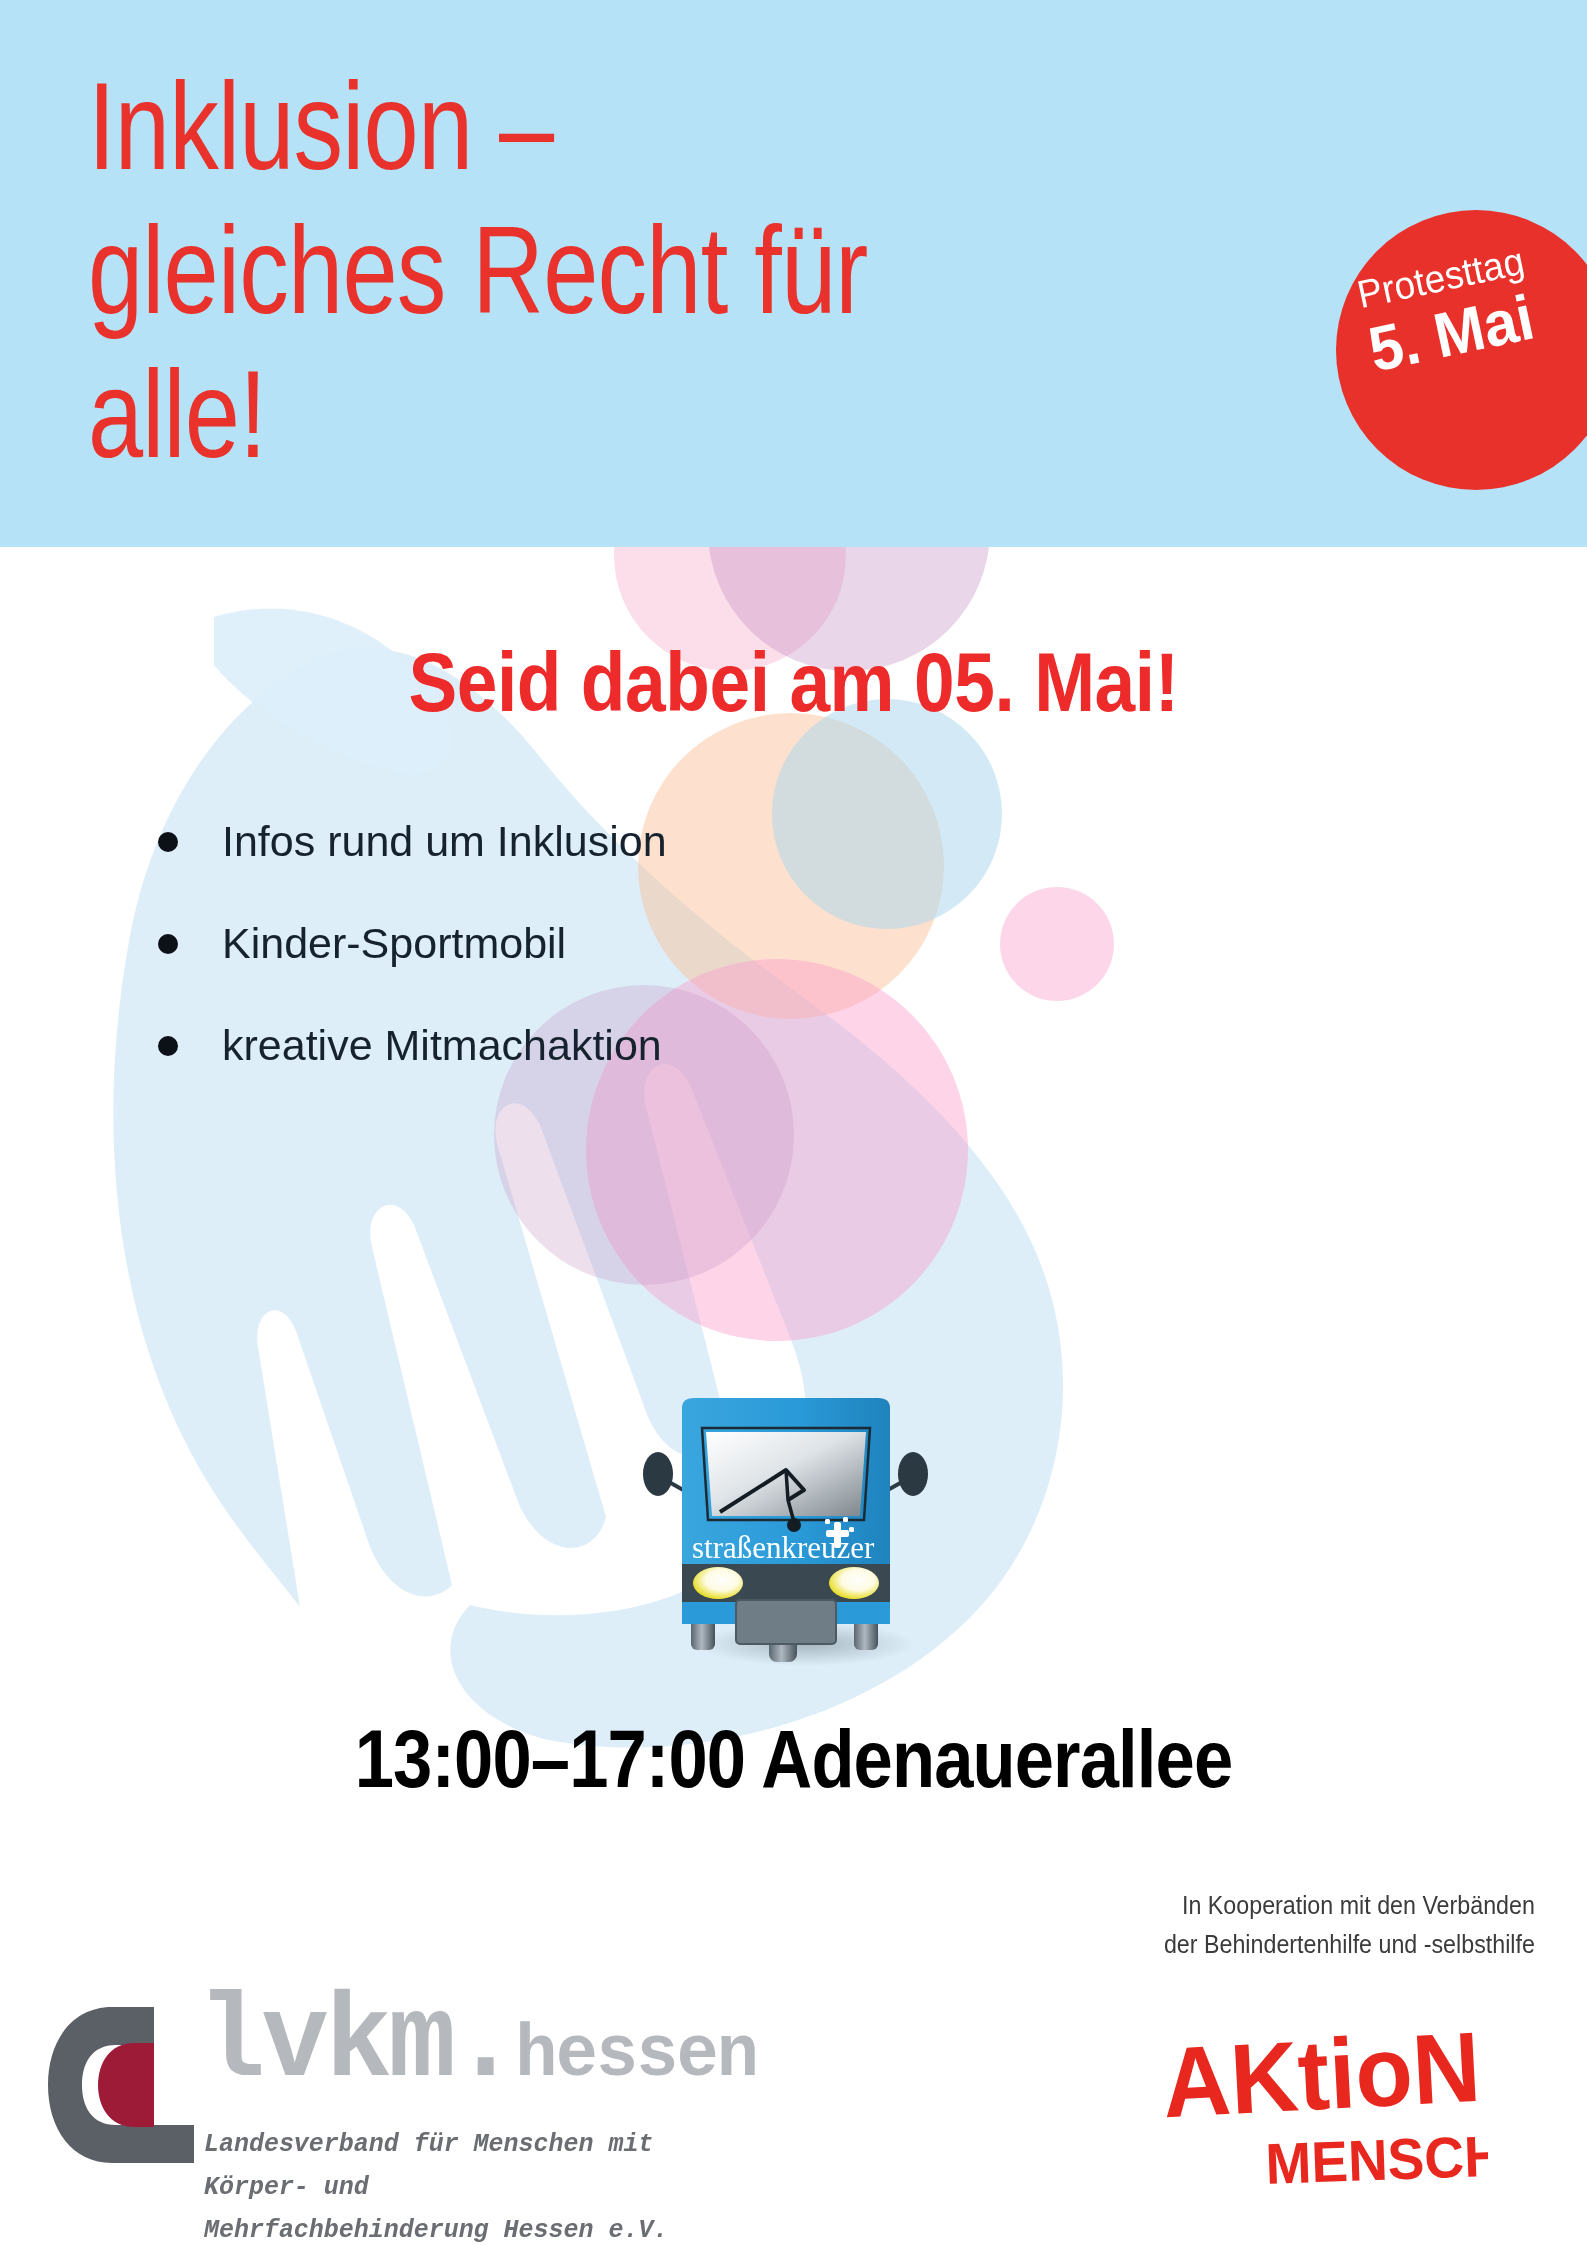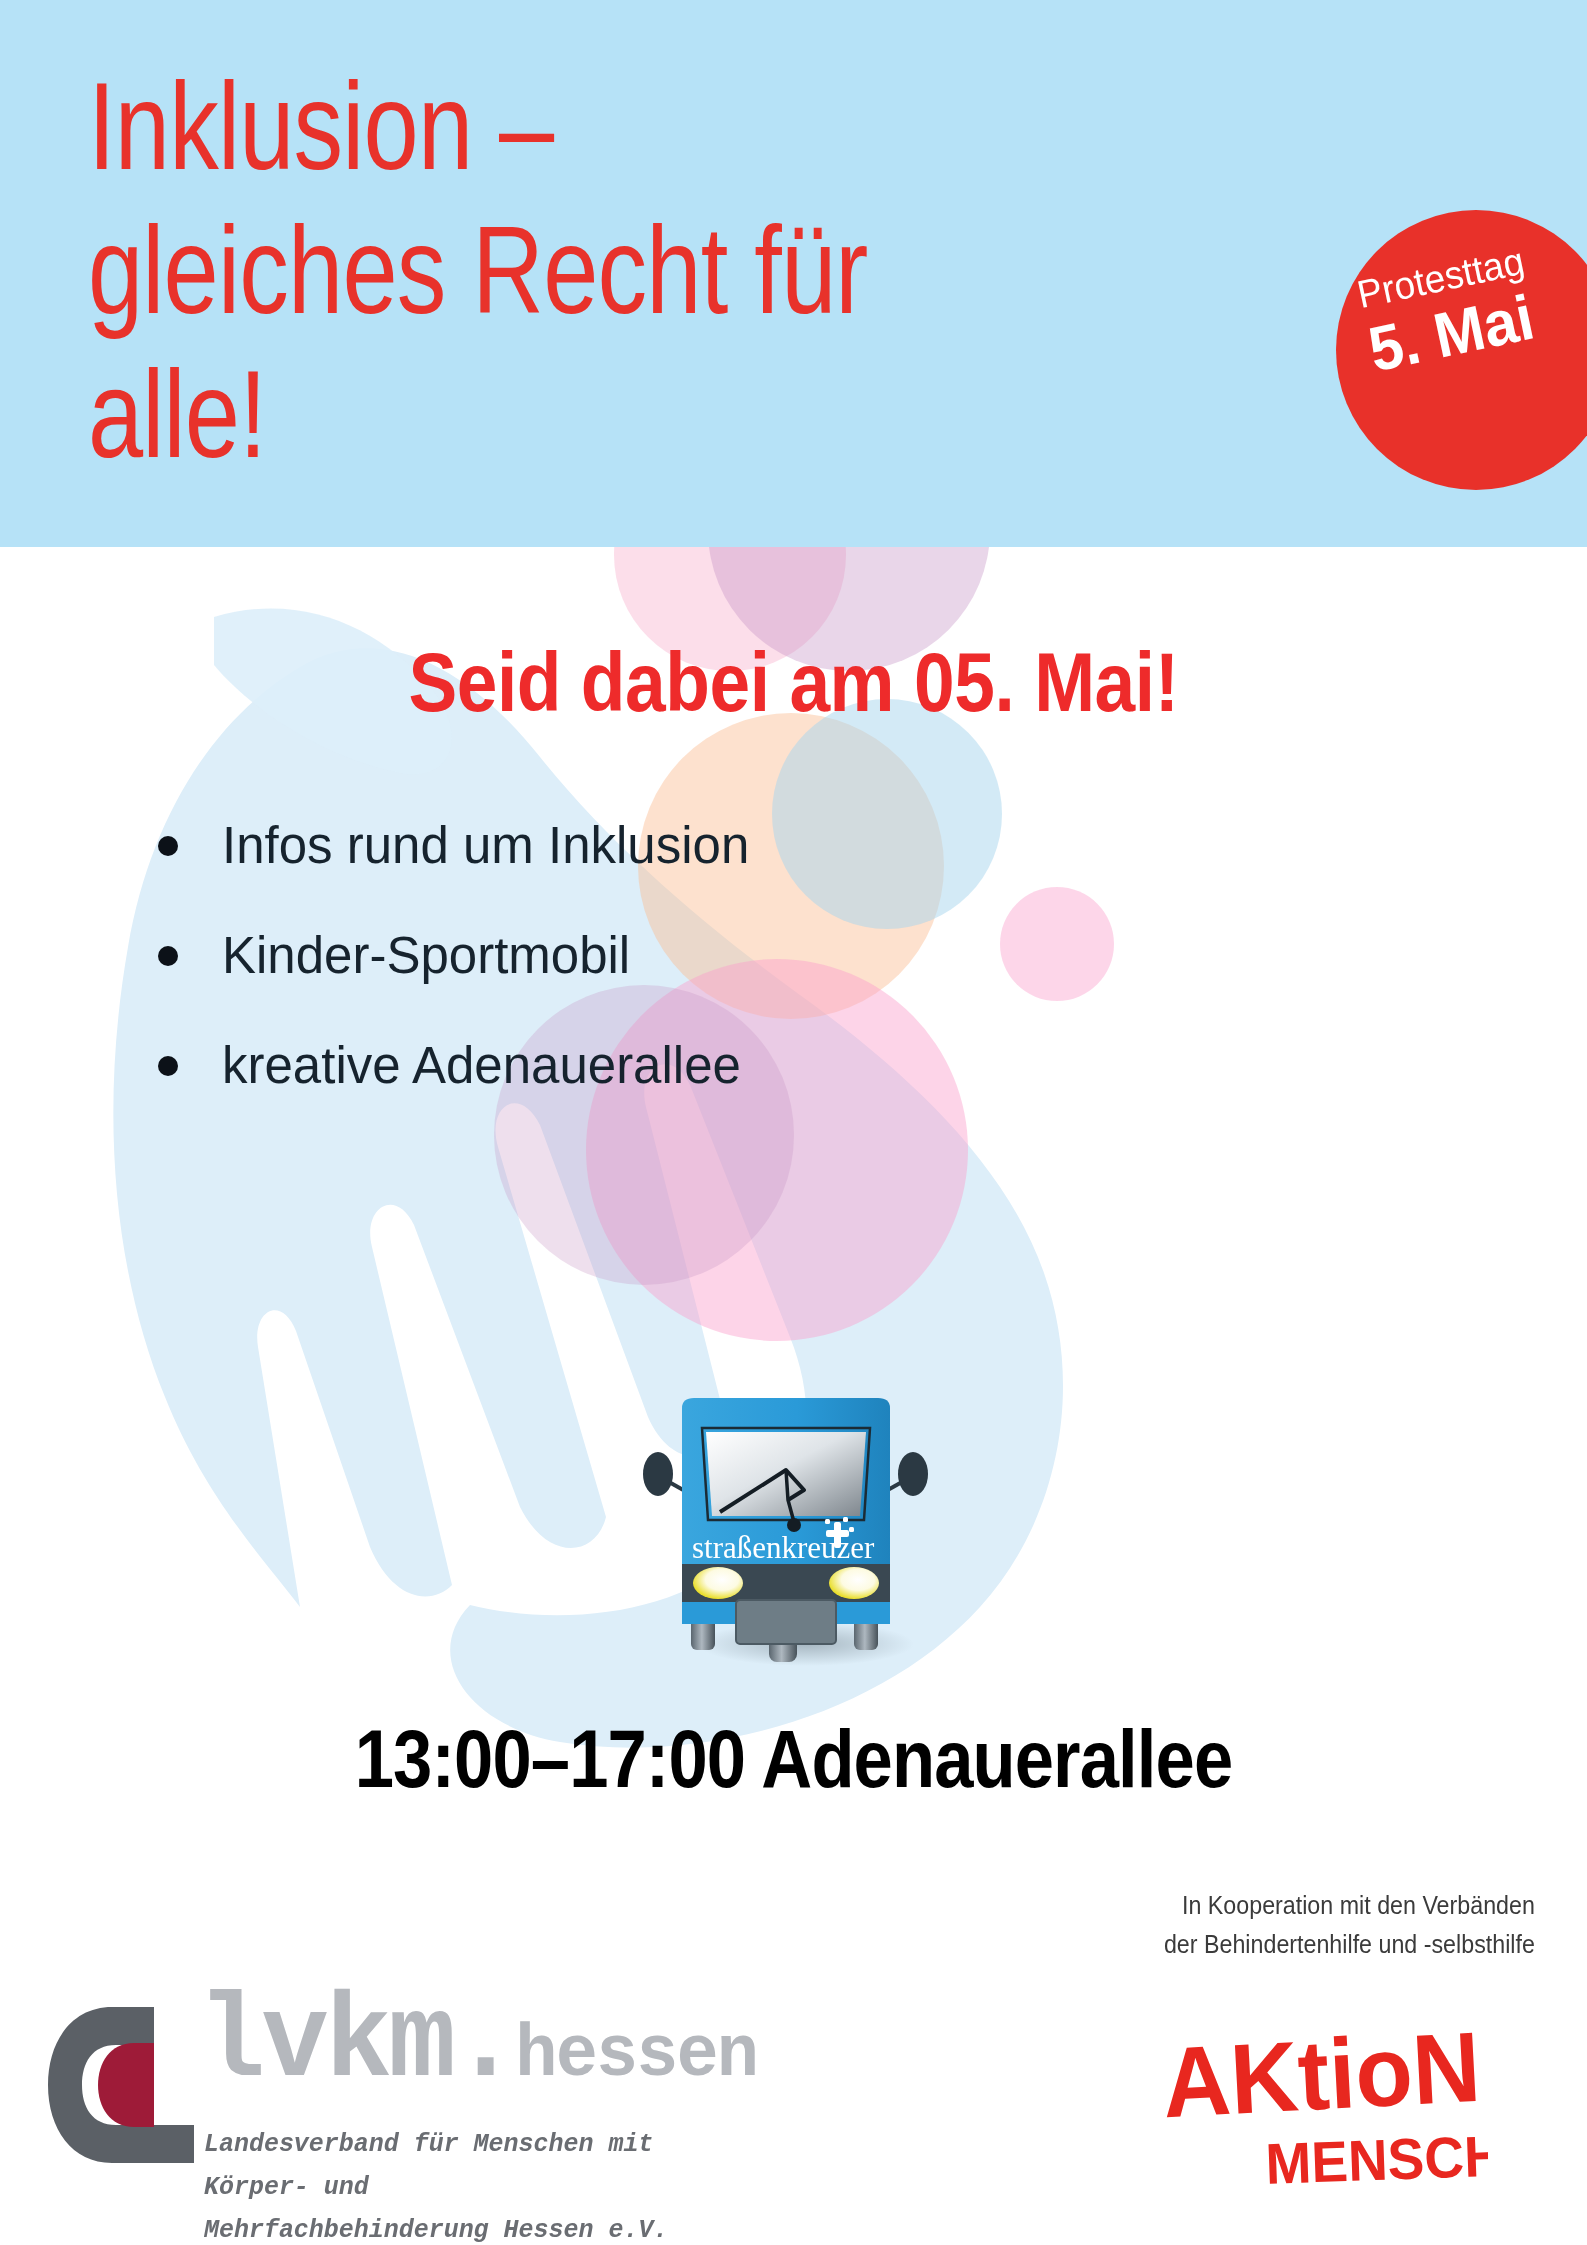--- a/index.html
+++ b/index.html
@@ -72,21 +72,21 @@
     transform:scaleX(0.87);
     transform-origin:center top;
   }
   .bullets{
     position:absolute;left:150px;top:820px;width:1200px;
     list-style:none;margin:0;padding:0;
   }
   .bullet{
     position:relative;
     color:#16232e;
-    font-size:51px;
+    font-size:43px;
     font-weight:400;
     line-height:1;
     padding-left:72px;
     margin-bottom:59px;
     white-space:nowrap;
   }
   .bullet:before{
     content:"";
     position:absolute;left:8px;top:50%;
     width:20px;height:20px;margin-top:-10px;
@@ -189,21 +189,21 @@
     <div class="circ" style="left:1000px;top:340px;width:114px;height:114px;background:rgba(250,170,210,0.48);"></div>
     <div class="circ" style="left:586px;top:412px;width:382px;height:382px;background:rgba(250,160,205,0.45);"></div>
     <div class="circ" style="left:494px;top:438px;width:300px;height:300px;background:rgba(200,150,195,0.30);"></div>
   </div>
 
   <div class="sub-headline">Seid dabei am 05. Mai!</div>
 
   <ul class="bullets">
     <li class="bullet">Infos rund um Inklusion</li>
     <li class="bullet">Kinder-Sportmobil</li>
-    <li class="bullet">kreative Adenauerallee</li>
+    <li class="bullet">kreative Mitmachaktion</li>
   </ul>
 
   <div class="truck-wrap">
     <svg width="320" height="300" viewBox="0 0 320 300">
       <defs>
         <linearGradient id="wsGrad" x1="0" y1="0" x2="1" y2="1">
           <stop offset="0%" stop-color="#ffffff"></stop>
           <stop offset="45%" stop-color="#dfe4e8"></stop>
           <stop offset="100%" stop-color="#7d858c"></stop>
         </linearGradient>

